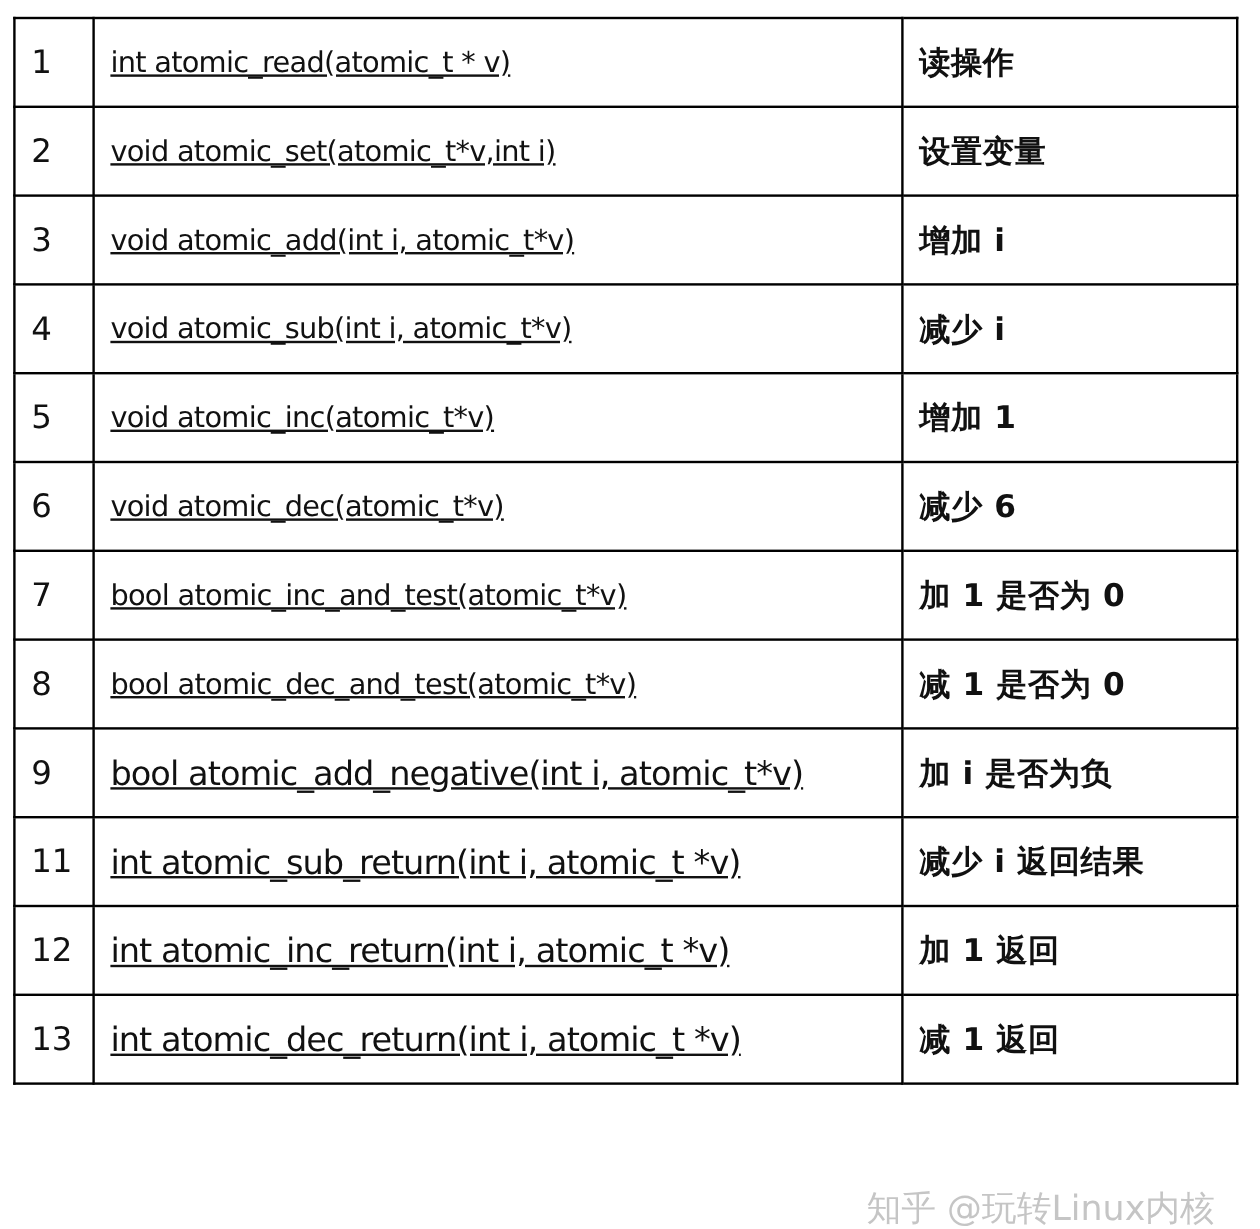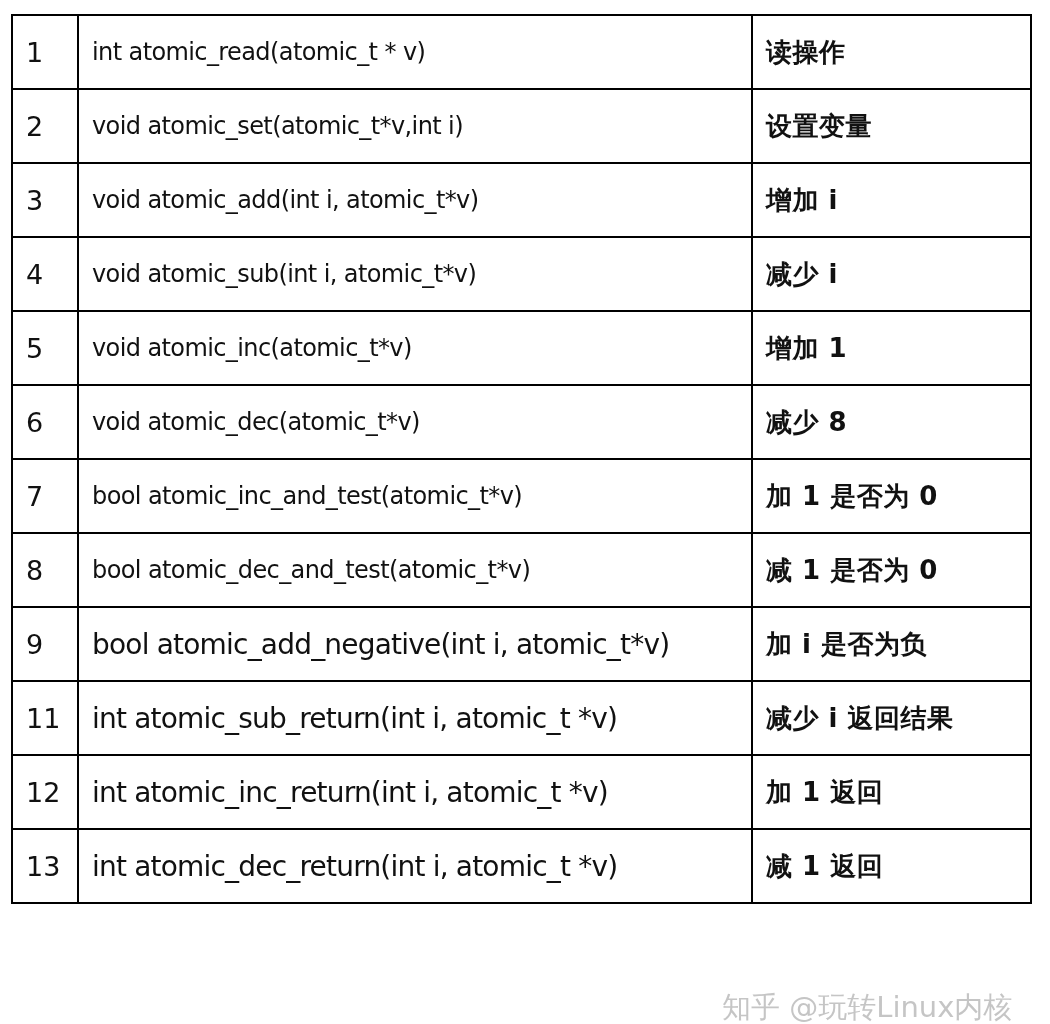--- a/index.html
+++ b/index.html
@@ -6,21 +6,21 @@
   body { width:1050px; height:1024px; position:relative; overflow:hidden;
          font-family: "DejaVu Sans", "Liberation Sans", sans-serif; color:#111; }
   table.api { position:absolute; left:11px; top:14px; width:1019px;
               border-collapse:collapse; table-layout:fixed; }
   table.api td { border:2.5px solid #000; height:72px; padding:0 0 0 13px;
                  vertical-align:middle; white-space:nowrap; overflow:hidden; }
   col.c-num { width:66px; }
   col.c-fn { width:674px; }
   col.c-desc { width:279px; }
   td.num { font-size:27px; padding-left:12px; }
-  td.fn { font-size:24px; letter-spacing:-0.6px; }
+  td.fn { font-size:24px; letter-spacing:-0.6px;text-decoration:underline; }
   td.fn.big { font-size:28px; letter-spacing:-0.8px; }
   td.desc { font-size:26px; font-weight:bold; letter-spacing:0.5px;margin-left:26px; }
   .watermark { position:absolute; left:722px; top:988px; font-size:29px;
                color:rgba(150,150,150,0.55); letter-spacing:0px; pointer-events:none;
                font-family: "DejaVu Sans", sans-serif; }
 </style>
 </head>
 <body>
 
 <table class="api">
@@ -51,21 +51,21 @@
       <td class="desc">减少 i</td>
     </tr>
     <tr>
       <td class="num">5</td>
       <td class="fn">void atomic_inc(atomic_t*v)</td>
       <td class="desc">增加 1</td>
     </tr>
     <tr>
       <td class="num">6</td>
       <td class="fn">void atomic_dec(atomic_t*v)</td>
-      <td class="desc">减少 8</td>
+      <td class="desc">减少 6</td>
     </tr>
     <tr>
       <td class="num">7</td>
       <td class="fn">bool atomic_inc_and_test(atomic_t*v)</td>
       <td class="desc">加 1 是否为 0</td>
     </tr>
     <tr>
       <td class="num">8</td>
       <td class="fn">bool atomic_dec_and_test(atomic_t*v)</td>
       <td class="desc">减 1 是否为 0</td>

